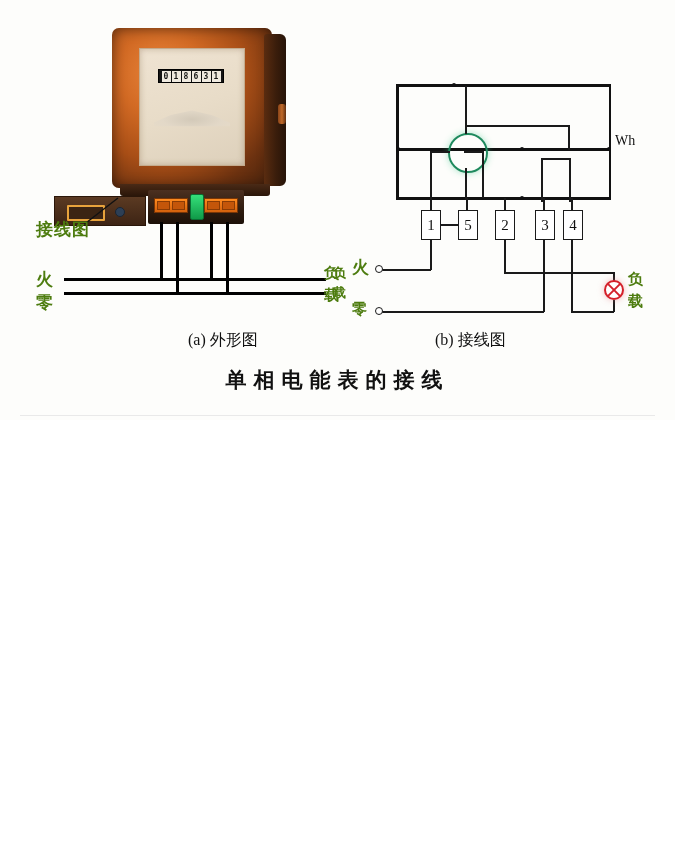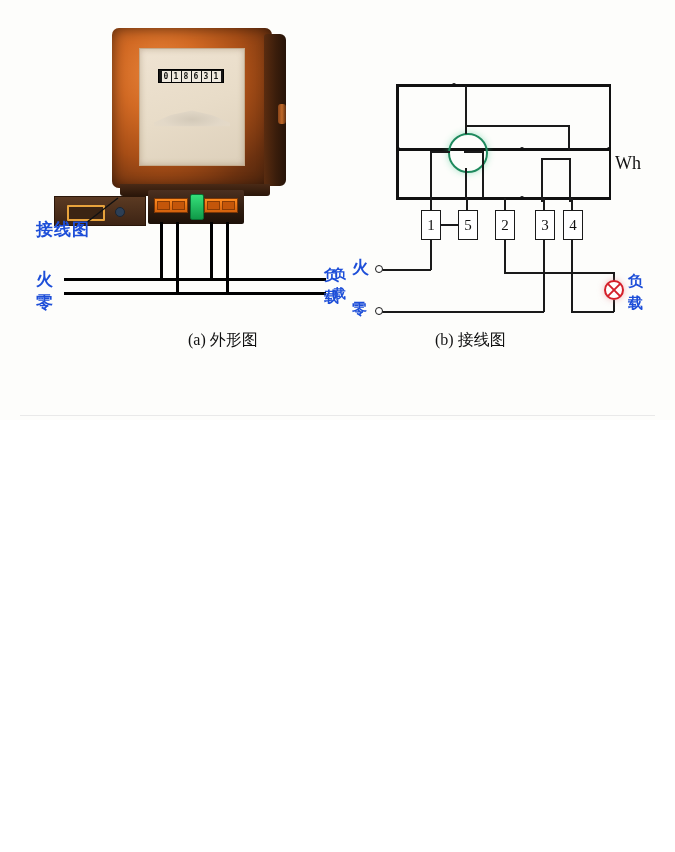--- a/index.html
+++ b/index.html
@@ -87,22 +87,22 @@
   #terminal-block .tpair i{flex:1;background:#c4560a;display:block;border:1px solid #8b3c05;}
   #terminal-block .tp-left{left:6px;}
   #terminal-block .tp-right{left:56px;}
   #terminal-block .tgreen{
     position:absolute;left:42px;top:4px;width:12px;height:24px;
     background:linear-gradient(180deg,#35e07a,#109a48);border:1px solid #0a6e32;border-radius:2px;
   }
   .lead{position:absolute;background:#000;}
 
   .cnlabel{
-    font-family:Liberation Sans, sans-serif;
-    font-weight:700;color:#1d4ed8;
+    font-family:Liberation Mono, monospace;
+    font-weight:700;color:#4d7c0f;
   }
   .caption{
     font-family:"Liberation Serif","DejaVu Serif",serif;
     color:#111;
   }
   #title-main{
     left:0;top:366px;width:675px;text-align:center;
     font-family:"DejaVu Serif","Liberation Serif",serif;
     font-size:21px;font-weight:700;letter-spacing:7px;color:#111;
   }
@@ -265,24 +265,25 @@
     <div class="abs termcirc" style="left:375px;top:307px;"></div>
     <div class="abs cnlabel" style="left:352px;top:256px;font-size:17px;">火</div>
     <div class="abs cnlabel" style="left:352px;top:300px;font-size:15px;">零</div>
     <div class="abs cnlabel" style="left:333px;top:266px;font-size:13px;line-height:15px;">负</div>
     <div class="abs cnlabel" style="left:333px;top:286px;font-size:13px;line-height:15px;">载</div>
 
     <div class="abs lamp" style="left:604px;top:280px;"></div>
     <div class="abs cnlabel" style="left:628px;top:272px;font-size:15px;line-height:17px;">负</div>
     <div class="abs cnlabel" style="left:628px;top:294px;font-size:15px;line-height:17px;">载</div>
 
-    <div class="abs caption" style="left:615px;top:133px;font-size:18px;margin-top:20px;">Wh</div>
+    <div class="abs caption" style="left:615px;top:133px;font-size:14px;">Wh</div>
 
     <div class="abs caption" style="left:435px;top:330px;font-size:16px;">(b) 接线图</div>
 
+    <div class="abs" id="title-main">单相电能表的接线</div>
     <div class="abs" id="panel-divider"></div>
   </div>
 
   <div class="abs" id="bottom-panel">
 
     
     
     
 
     

